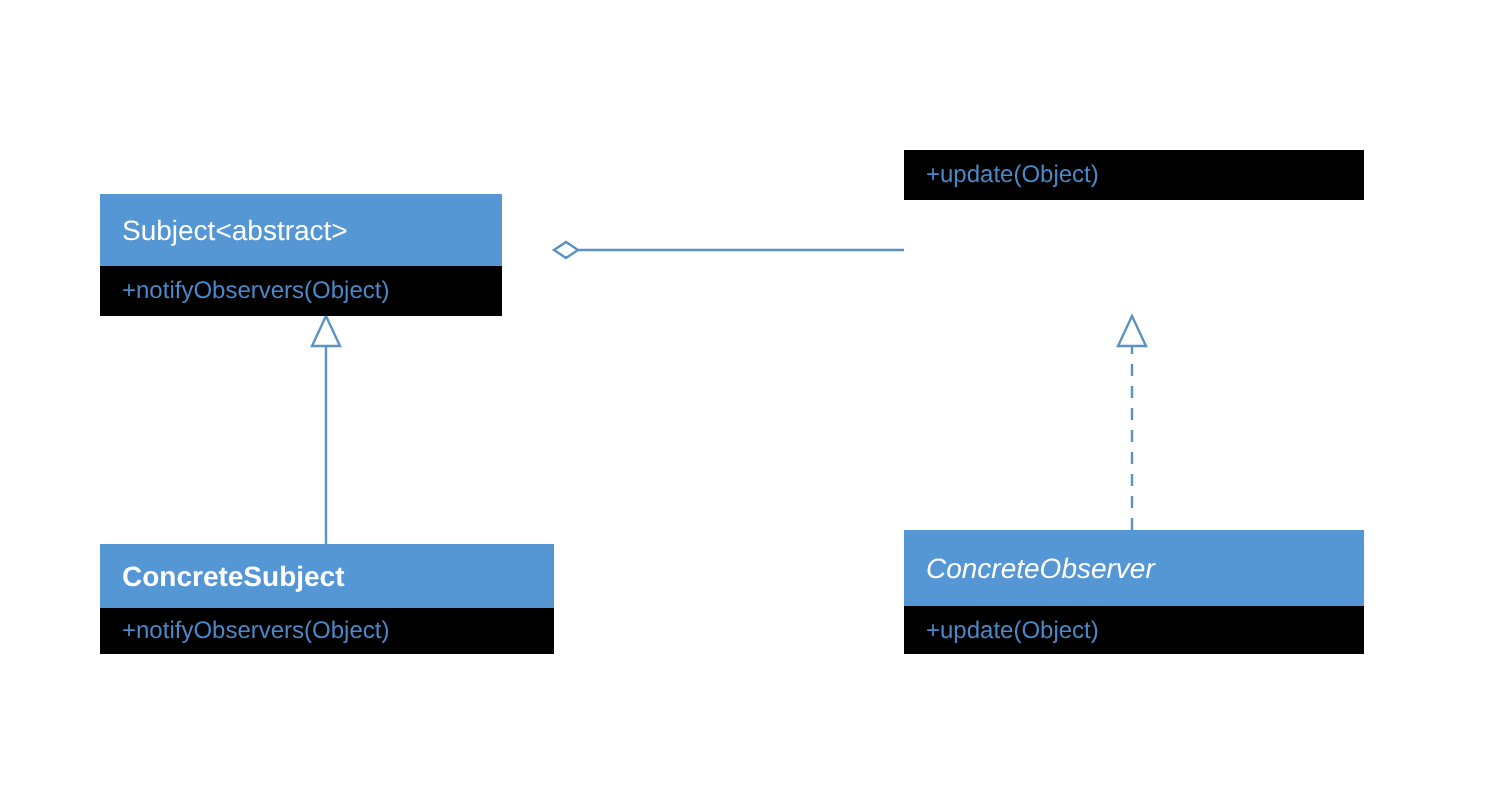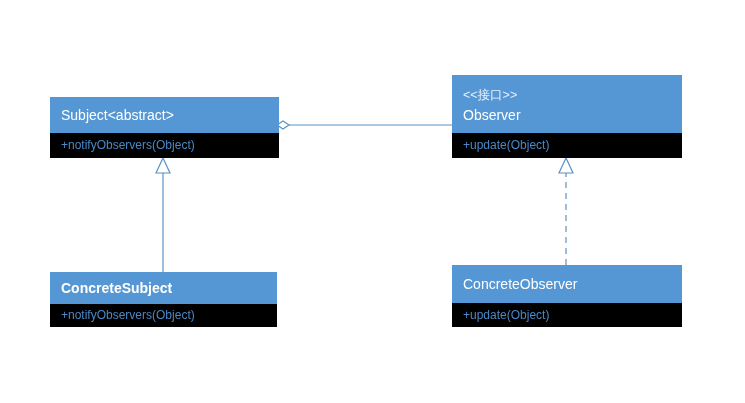--- a/index.html
+++ b/index.html
@@ -54,34 +54,34 @@
     justify-content: center;
   }
   .uml-member {
     font-size: 12px;
     line-height: 17px;
     color: #4a88c7;
     white-space: nowrap;
   }
 
   
-  #box-subject          { left: 50px;  top: 97px;  width: 229px; }
+  #box-subject          { left: 50px;  top: 97px;  width: 201px; }
   #box-subject .uml-header  { height: 36px; }
   #box-subject .uml-members { height: 25px; }
 
   #box-observer         { left: 452px; top: 75px;  width: 230px; }
   #box-observer .uml-header  { height: 58px; padding-top: 4px; }
   #box-observer .uml-members { height: 25px; }
 
   #box-concrete-subject { left: 50px;  top: 272px; width: 227px; }
   #box-concrete-subject .uml-header  { height: 32px; font-weight: bold; }
   #box-concrete-subject .uml-members { height: 23px; }
 
   #box-concrete-observer{ left: 452px; top: 265px; width: 230px; }
-  #box-concrete-observer .uml-header  { height: 38px; }
+  #box-concrete-observer .uml-header  { height: 38px; font-style: italic; }
   #box-concrete-observer .uml-members { height: 24px; }
 
   
   #connectors {
     position: absolute;
     left: 0; top: 0;
     width: 745px;
     height: 403px;
   }
 </style>
@@ -111,24 +111,20 @@
   <div class="uml-class" id="box-subject">
     <div class="uml-header">
       <div class="uml-name">Subject&lt;abstract&gt;</div>
     </div>
     <div class="uml-members">
       <div class="uml-member">+notifyObservers(Object)</div>
     </div>
   </div>
 
   <div class="uml-class" id="box-observer">
-    <div class="uml-header">
-      <div class="uml-stereotype">&lt;&lt;接口&gt;&gt;</div>
-      <div class="uml-name">Observer</div>
-    </div>
     <div class="uml-members">
       <div class="uml-member">+update(Object)</div>
     </div>
   </div>
 
   <div class="uml-class" id="box-concrete-subject">
     <div class="uml-header">
       <div class="uml-name">ConcreteSubject</div>
     </div>
     <div class="uml-members">

